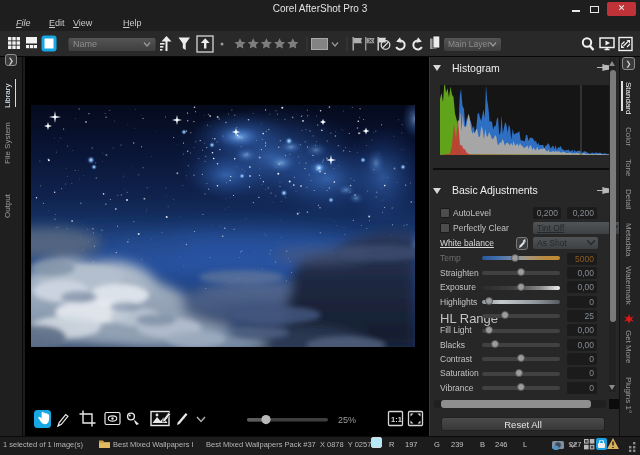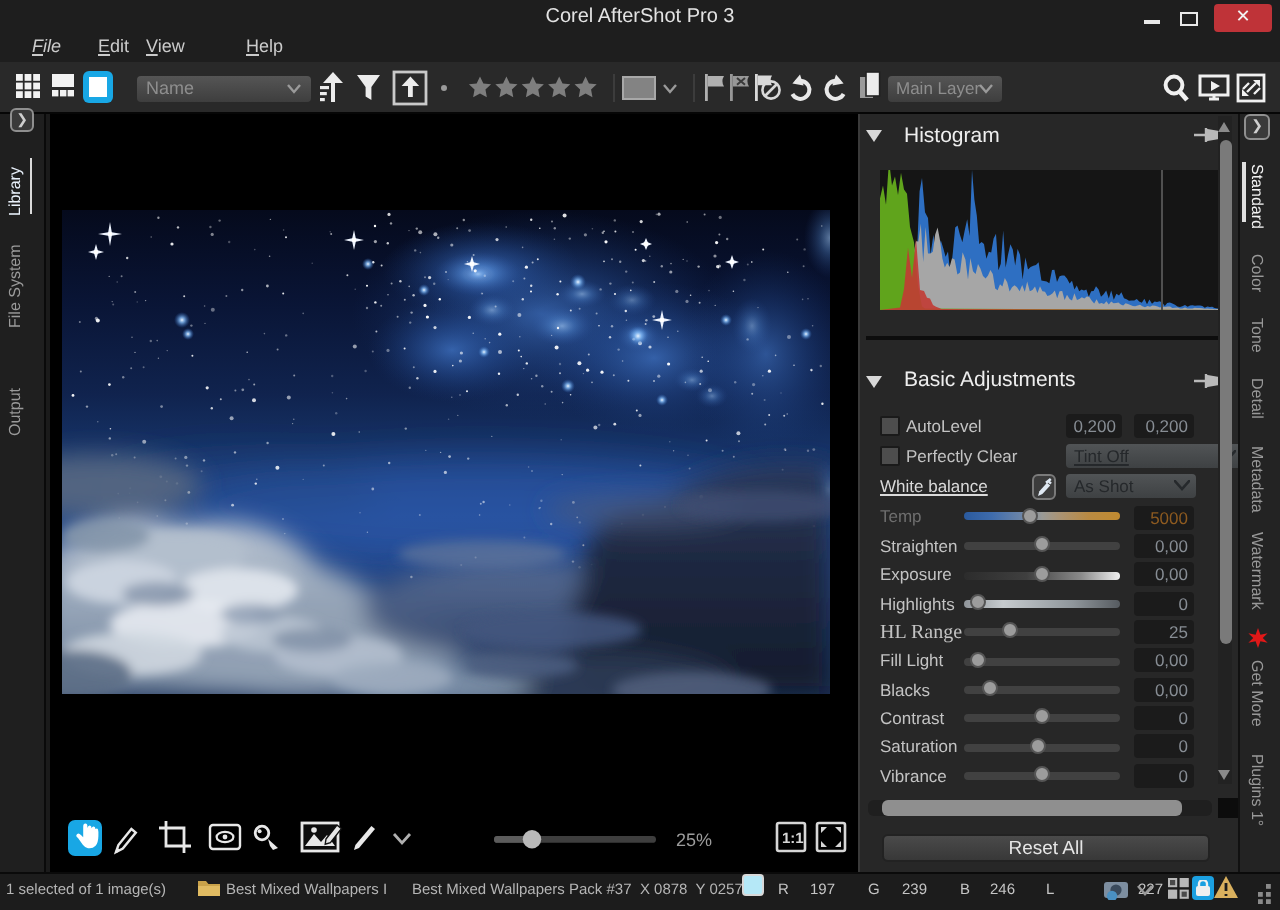--- a/index.html
+++ b/index.html
@@ -784,21 +784,21 @@
 <div class="abs" style="left:516.5px;top:268.4px;width:8px;height:8px;border-radius:50%;background:#9c9c9c;border:1px solid #555;"></div>
 <div class="abs" style="left:567px;top:266.9px;width:30px;height:12px;background:#1b1b1b;border-radius:2px;font-size:8.5px;color:#878d94;text-align:right;padding-right:3px;line-height:12px;">0,00</div>
 <div class="abs" style="left:440px;top:282.1px;font-size:8.5px;color:#c3c3c3;">Exposure</div>
 <div class="abs" style="left:482px;top:285.6px;width:78px;height:4px;border-radius:2px;background:linear-gradient(90deg,#2c2c2c,#3f3f3f 40%,#8a8a8a 75%,#f0f0f0);"></div>
 <div class="abs" style="left:516.5px;top:282.6px;width:8px;height:8px;border-radius:50%;background:#9c9c9c;border:1px solid #555;"></div>
 <div class="abs" style="left:567px;top:281.1px;width:30px;height:12px;background:#1b1b1b;border-radius:2px;font-size:8.5px;color:#878d94;text-align:right;padding-right:3px;line-height:12px;">0,00</div>
 <div class="abs" style="left:440px;top:296.6px;font-size:8.5px;color:#c3c3c3;">Highlights</div>
 <div class="abs" style="left:482px;top:300.1px;width:78px;height:4px;border-radius:2px;background:linear-gradient(90deg,#90959a,#c6cbce 25%,#8f969b 70%,#565b60);"></div>
 <div class="abs" style="left:485.4px;top:297.1px;width:8px;height:8px;border-radius:50%;background:#9c9c9c;border:1px solid #555;"></div>
 <div class="abs" style="left:567px;top:295.6px;width:30px;height:12px;background:#1b1b1b;border-radius:2px;font-size:8.5px;color:#878d94;text-align:right;padding-right:3px;line-height:12px;">0</div>
-<div class="abs" style="left:440px;top:310.8px;font-size:10px;color:#c3c3c3;font-family:Liberation Serif, serif;">HL Range</div>
+<div class="abs" style="left:440px;top:310.8px;font-size:13px;color:#c3c3c3;">HL Range</div>
 <div class="abs" style="left:482px;top:314.3px;width:78px;height:4px;border-radius:2px;background:#414141;"></div>
 <div class="abs" style="left:500.6px;top:311.3px;width:8px;height:8px;border-radius:50%;background:#9c9c9c;border:1px solid #555;"></div>
 <div class="abs" style="left:567px;top:309.8px;width:30px;height:12px;background:#1b1b1b;border-radius:2px;font-size:8.5px;color:#878d94;text-align:right;padding-right:3px;line-height:12px;">25</div>
 <div class="abs" style="left:440px;top:325.0px;font-size:8.5px;color:#c3c3c3;">Fill Light</div>
 <div class="abs" style="left:482px;top:328.5px;width:78px;height:4px;border-radius:2px;background:#414141;"></div>
 <div class="abs" style="left:485.4px;top:325.5px;width:8px;height:8px;border-radius:50%;background:#9c9c9c;border:1px solid #555;"></div>
 <div class="abs" style="left:567px;top:324.0px;width:30px;height:12px;background:#1b1b1b;border-radius:2px;font-size:8.5px;color:#878d94;text-align:right;padding-right:3px;line-height:12px;">0,00</div>
 <div class="abs" style="left:440px;top:339.5px;font-size:8.5px;color:#c3c3c3;">Blacks</div>
 <div class="abs" style="left:482px;top:343.0px;width:78px;height:4px;border-radius:2px;background:#414141;"></div>
 <div class="abs" style="left:491.0px;top:340.0px;width:8px;height:8px;border-radius:50%;background:#9c9c9c;border:1px solid #555;"></div>

